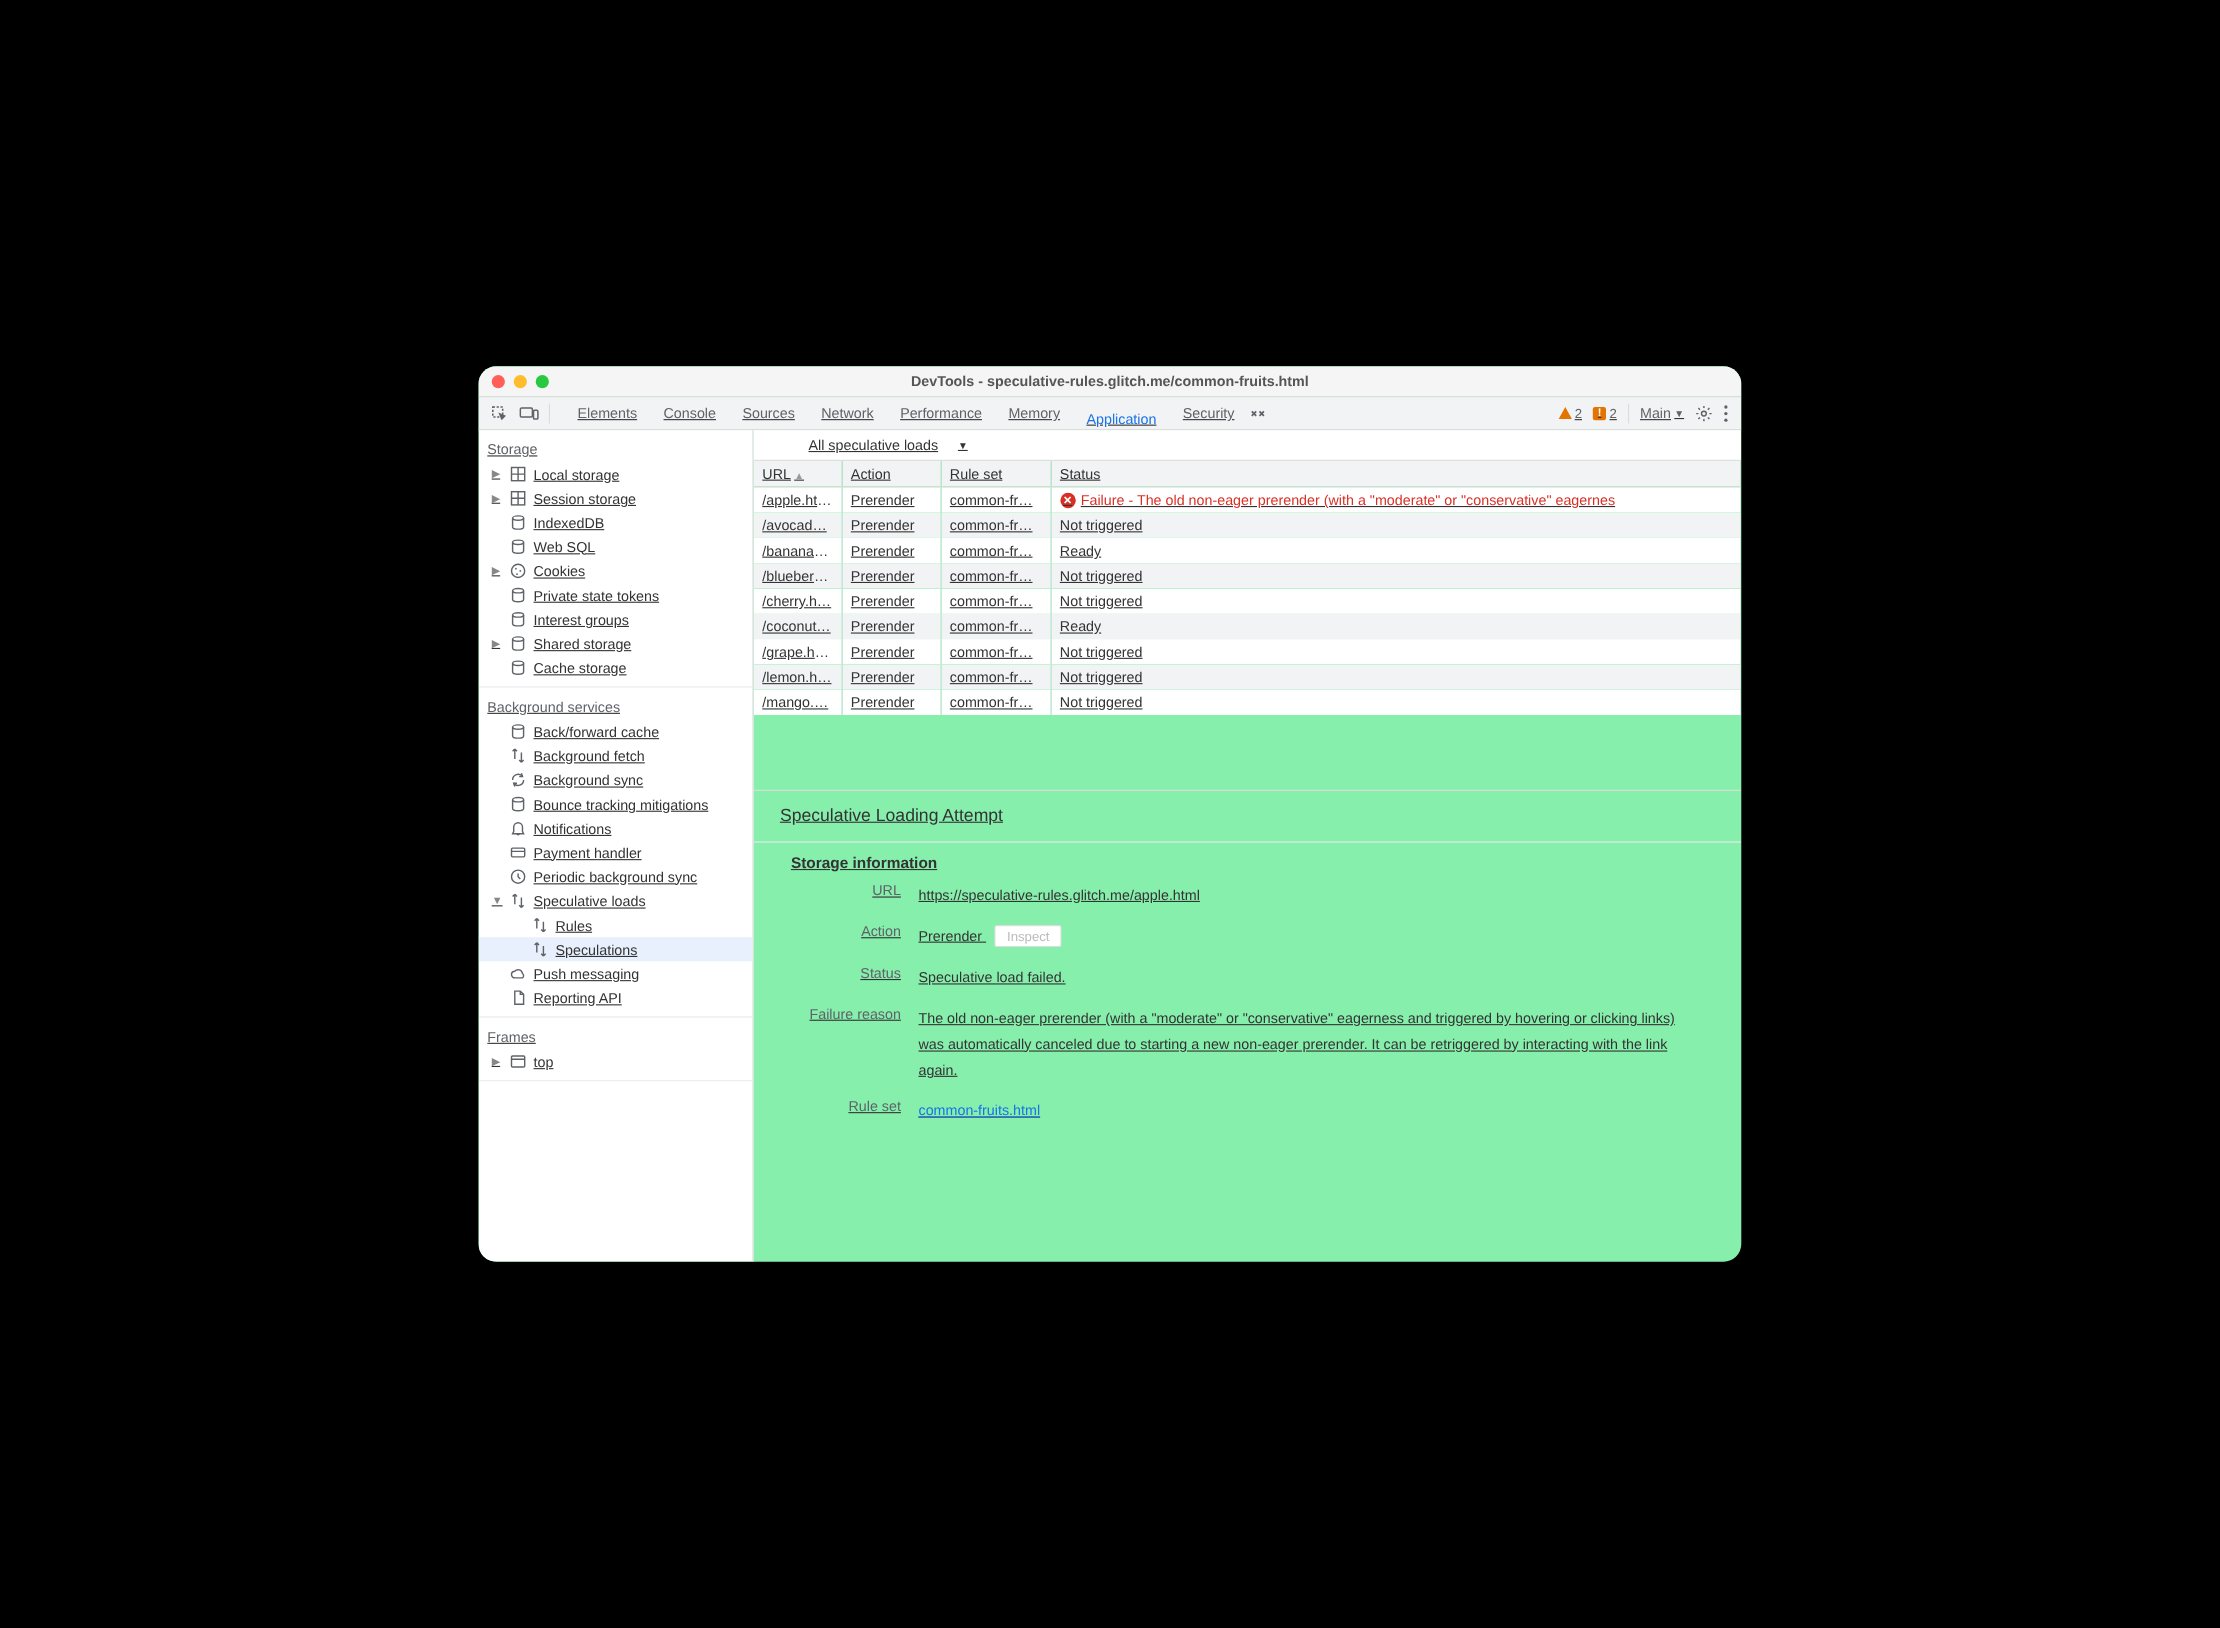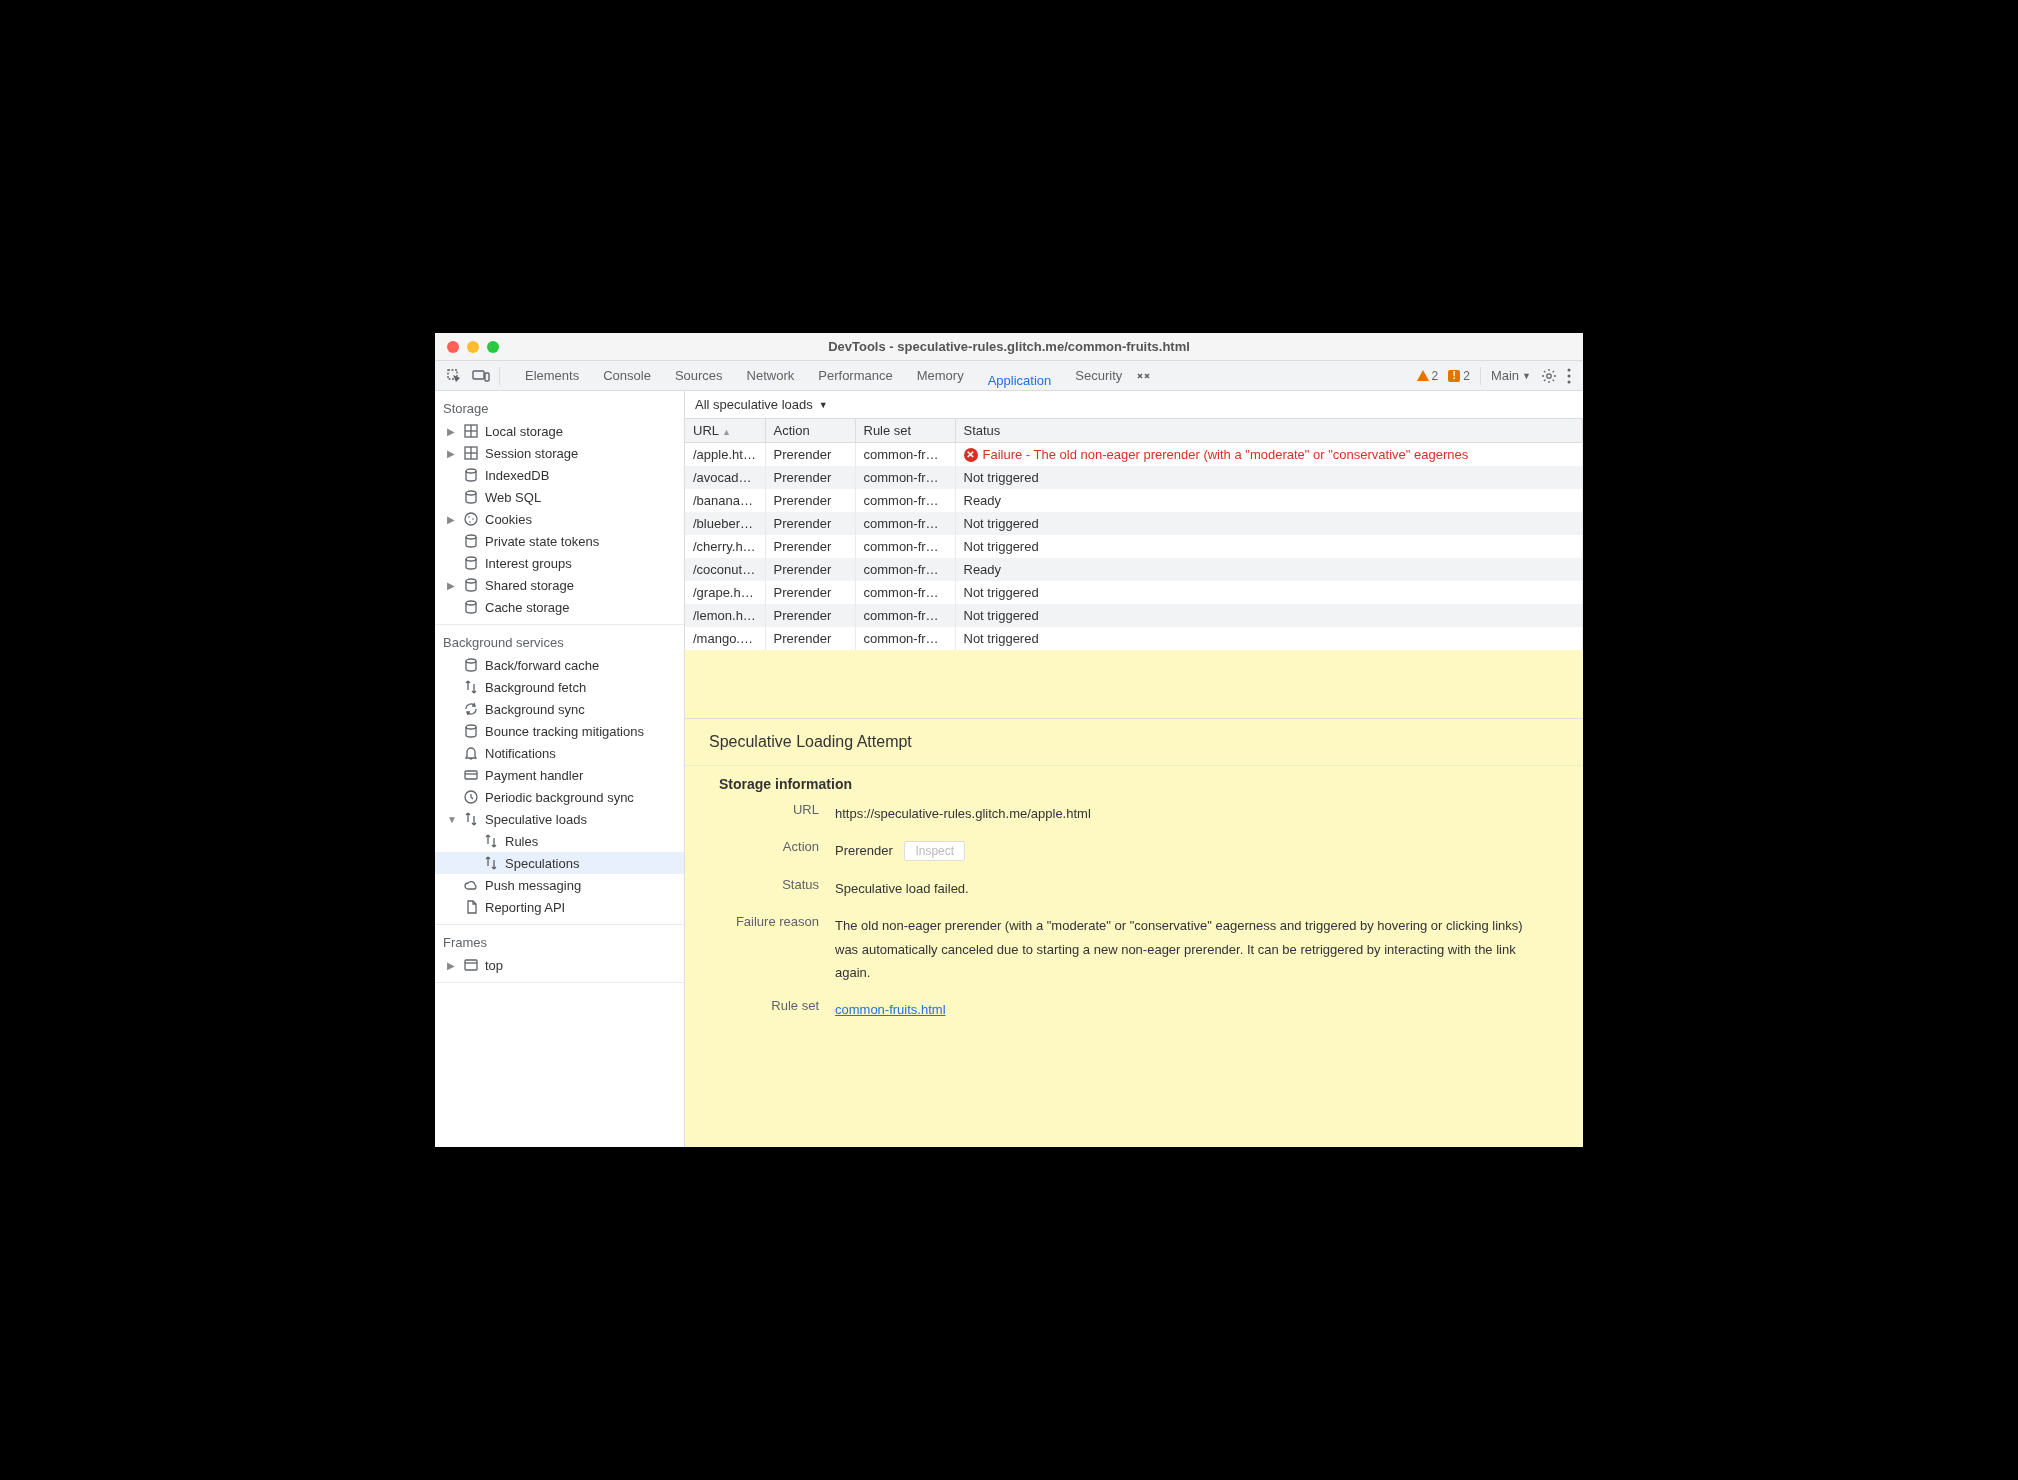--- a/index.html
+++ b/index.html
@@ -9,26 +9,27 @@
   font-size: 13px;
   color: #333;
   display: flex;
   align-items: center;
   justify-content: center;
   min-height: 100vh;
 }
 .window {
   width: 1148px;
   height: 814px;
-  background: #fef9c3;
-  border-radius: 0;
+  background: #86efac;
+  border-radius: 16px;
   overflow: hidden;
   display: flex;
   flex-direction: column;
   box-shadow: 0 20px 60px rgba(0,0,0,0.5);
+  text-decoration: underline;
 }
 .titlebar {
   height: 28px;
   background: #f5f5f6;
   border-bottom: 1px solid #dcdcdc;
   display: flex;
   align-items: center;
   position: relative;
   padding: 0 12px;
 }
@@ -388,21 +389,21 @@
                 <rect x="2" y="3" width="12" height="10" rx="1" stroke="#5f6368" stroke-width="1.3" fill="none"></rect>
                 <line x1="2" y1="6" x2="14" y2="6" stroke="#5f6368" stroke-width="1.3" fill="none"></line>
               </svg>
             </span>
             <span>top</span>
           </div>
         </div>
       </div>
     <div class="main">
       <div class="filterbar">
-        <span style="display:flex;align-items:center;gap:6px;">
+        <span style="display:flex;align-items:center;gap:18px;margin-left:40px;">
           <span>All speculative loads</span>
           <span style="font-size:9px;">▼</span>
         </span>
       </div>
       <div class="table-wrap">
         <table>
           <thead>
               <tr id="thead-row">
                 <th style="width: 80px;">URL<span class="sort">▲</span></th>
                 <th style="width: 90px;">Action</th>

